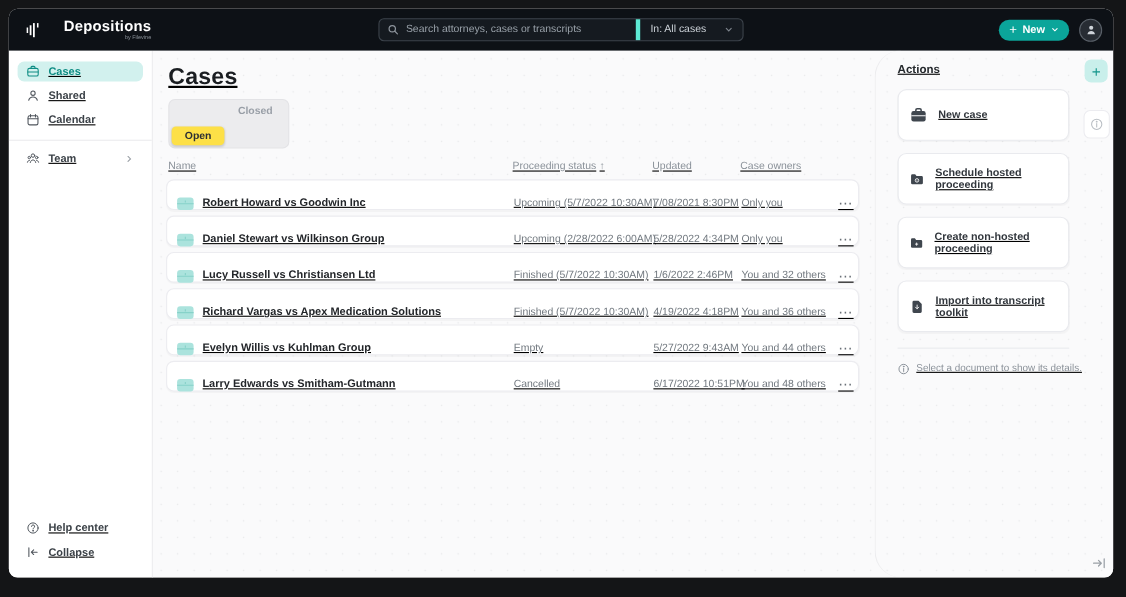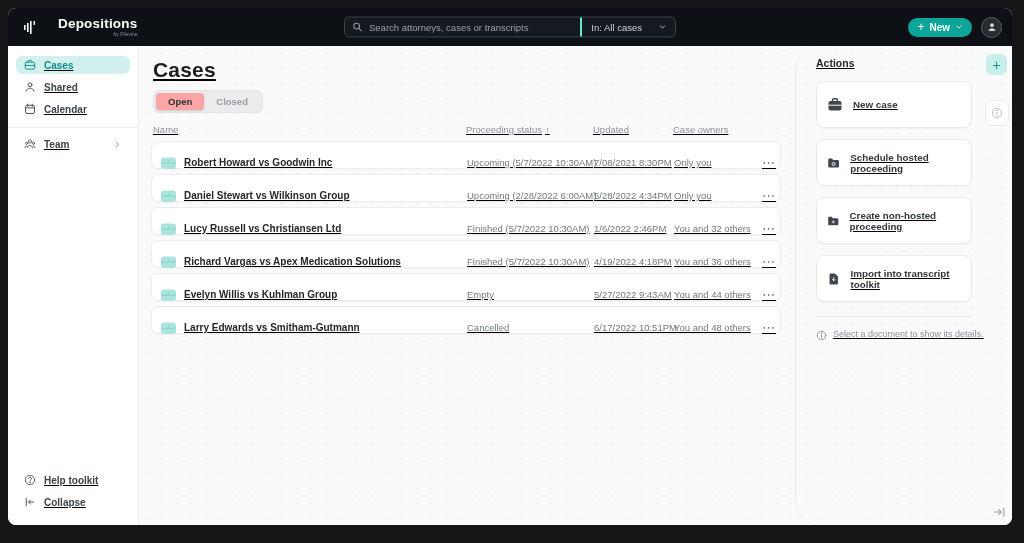--- a/index.html
+++ b/index.html
@@ -10,42 +10,42 @@
   .topbar { position:relative; height:38px; background:#0d1116; display:flex; align-items:center; justify-content:space-between; padding:0 10px 0 16px; }
   .logo { display:flex; align-items:center; gap:21px; cursor:pointer; }
   .logo-text { display:flex; flex-direction:column; }
   .logo-title { color:#ffffff; font-size:13.5px; font-weight:700; letter-spacing:.2px; line-height:14px; }
   .logo-sub { color:#8a9199; font-size:5px; text-align:right; line-height:6px; }
   .searchwrap { position:absolute; left:50%; top:50%; transform:translate(-50%,-50%); }
   .searchbox { display:flex; align-items:center; width:332px; height:21px; background:#151a20; border:1px solid #3c434b; border-radius:5px; }
   .searchbox input { flex:1; background:transparent; border:none; outline:none; color:#c6ccd2; font-size:9.5px; font-family:inherit; }
   .searchbox input::placeholder { color:#98a0a8; }
   .search-ic { margin:0 6px 0 7px; flex:0 0 auto; display:flex; }
-  .scope { display:flex; align-items:center; gap:16px; height:100%; border-left:2px solid #5eead4; padding:0 8px 0 9px; color:#ccd2d8; font-size:9.5px; cursor:pointer; white-space:nowrap; }
+  .scope { display:flex; align-items:center; gap:16px; height:100%; border-left:4px solid #5eead4; padding:0 8px 0 9px; color:#ccd2d8; font-size:9.5px; cursor:pointer; white-space:nowrap; }
   .top-right { display:flex; align-items:center; gap:9px; }
   .new-btn { display:flex; align-items:center; gap:5px; background:#0ba59a; border:none; color:#fff; border-radius:13px; padding:4px 9px 4px 9px; font-size:10px; font-weight:700; font-family:inherit; cursor:pointer; }
   .new-plus { font-size:12px; font-weight:400; line-height:10px; }
   .avatar { width:21px; height:21px; border-radius:50%; background:#272c33; border:1.5px solid #596068; display:flex; align-items:center; justify-content:center; cursor:pointer; }
 
   
   .body { display:flex; height:479px;text-decoration:underline; }
   .sidebar { width:148px; background:#ffffff; border-right:1px solid #ececee; display:flex; flex-direction:column; padding:10px 0 10px; }
   .nav-item { display:flex; align-items:center; gap:8px; margin:0 8px 4px; padding:0 8px; height:18px; border-radius:6px; font-size:10px; font-weight:600; color:#3c4248; cursor:pointer; }
   .nav-item.sel { background:#d2f1ee; color:#0f8d84; }
   .nav-item .lbl { flex:1; }
   .nav-div { border-top:1px solid #ececee; margin:5px 0 7px; }
   .side-spacer { flex:1; }
   .content { flex:1; display:flex; background-color:#fafafb; background-image:radial-gradient(circle,#e6e7e9 0.8px,transparent 0.9px); background-size:15px 15px; }
 
   
   .main { width:656px; padding:12px 14px 0 12px; }
   .page-title { font-size:21px; font-weight:700; color:#1b1e22; letter-spacing:.2px; margin-left:2px; }
   .seg { display:inline-flex; background:#ececee; border:1px solid #e3e3e6; border-radius:6px; padding:2px; margin:8px 0 0 2px; }
   .seg-btn { padding:3px 12px; font-size:9.5px; border-radius:4px; cursor:pointer; }
-  .seg-btn.on { background:#fca5a5; font-weight:700; color:#2b2f34; box-shadow:0 1px 2px rgba(0,0,0,.14); }
+  .seg-btn.on { background:#fde047; font-weight:700; color:#2b2f34; box-shadow:0 1px 2px rgba(0,0,0,.14);margin-top:22px; }
   .seg-btn.off { color:#989ea6; font-weight:600; }
   .thead { display:grid; grid-template-columns:313px 127px 80px 86px 1fr; padding-left:2px; margin:11px 0 6px; font-size:9.5px; color:#8a9199; }
   .thead .sort { margin-left:3px; }
   .row { display:grid; grid-template-columns:24px 283px 127px 80px 86px 1fr; align-items:center; height:28px; padding:12px 10px 0 8px; background:#fff; border:1px solid #ececf0; border-radius:7px; margin-bottom:5px; box-shadow:0 1px 1px rgba(20,22,26,.03); cursor:pointer; }
   .row .name { font-size:10px; font-weight:700; color:#23262a; white-space:nowrap; overflow:hidden; }
   .row .cell { font-size:9.5px; color:#71787f; white-space:nowrap; }
   .row .menu { justify-self:end; color:#6a7077; font-size:13px; line-height:10px; letter-spacing:1px; cursor:pointer; padding:2px 2px; }
 
   
   .panel { flex:1; border-left:1px solid #ececee; position:relative; padding:11px 26px 0 20px;border-radius:24px; }
@@ -152,21 +152,21 @@
             <path d="M6 4l4 4-4 4"></path>
           </svg>
       </div>
       <div class="side-spacer"></div>
       <div class="nav-item">
         <svg width="12" height="12" viewBox="0 0 16 16" fill="none" stroke="#50565d" stroke-width="1.2" stroke-linecap="round">
             <circle cx="8" cy="8" r="6.2"></circle>
             <path d="M6.2 6.1a1.9 1.9 0 1 1 2.7 1.8c-.6.3-.9.7-.9 1.3"></path>
             <circle cx="8" cy="11.4" r="0.4" fill="#50565d"></circle>
           </svg>
-        <span class="lbl">Help toolkit</span>
+        <span class="lbl">Help center</span>
       </div>
       <div class="nav-item">
         <svg width="12" height="12" viewBox="0 0 16 16" fill="none" stroke="#50565d" stroke-width="1.3" stroke-linecap="round" stroke-linejoin="round">
             <path d="M3 2.8v10.4M13 8H6.2M8.8 5.2L6 8l2.8 2.8"></path>
           </svg>
         <span class="lbl">Collapse</span>
       </div>
     </nav>
 
     <div class="content">

